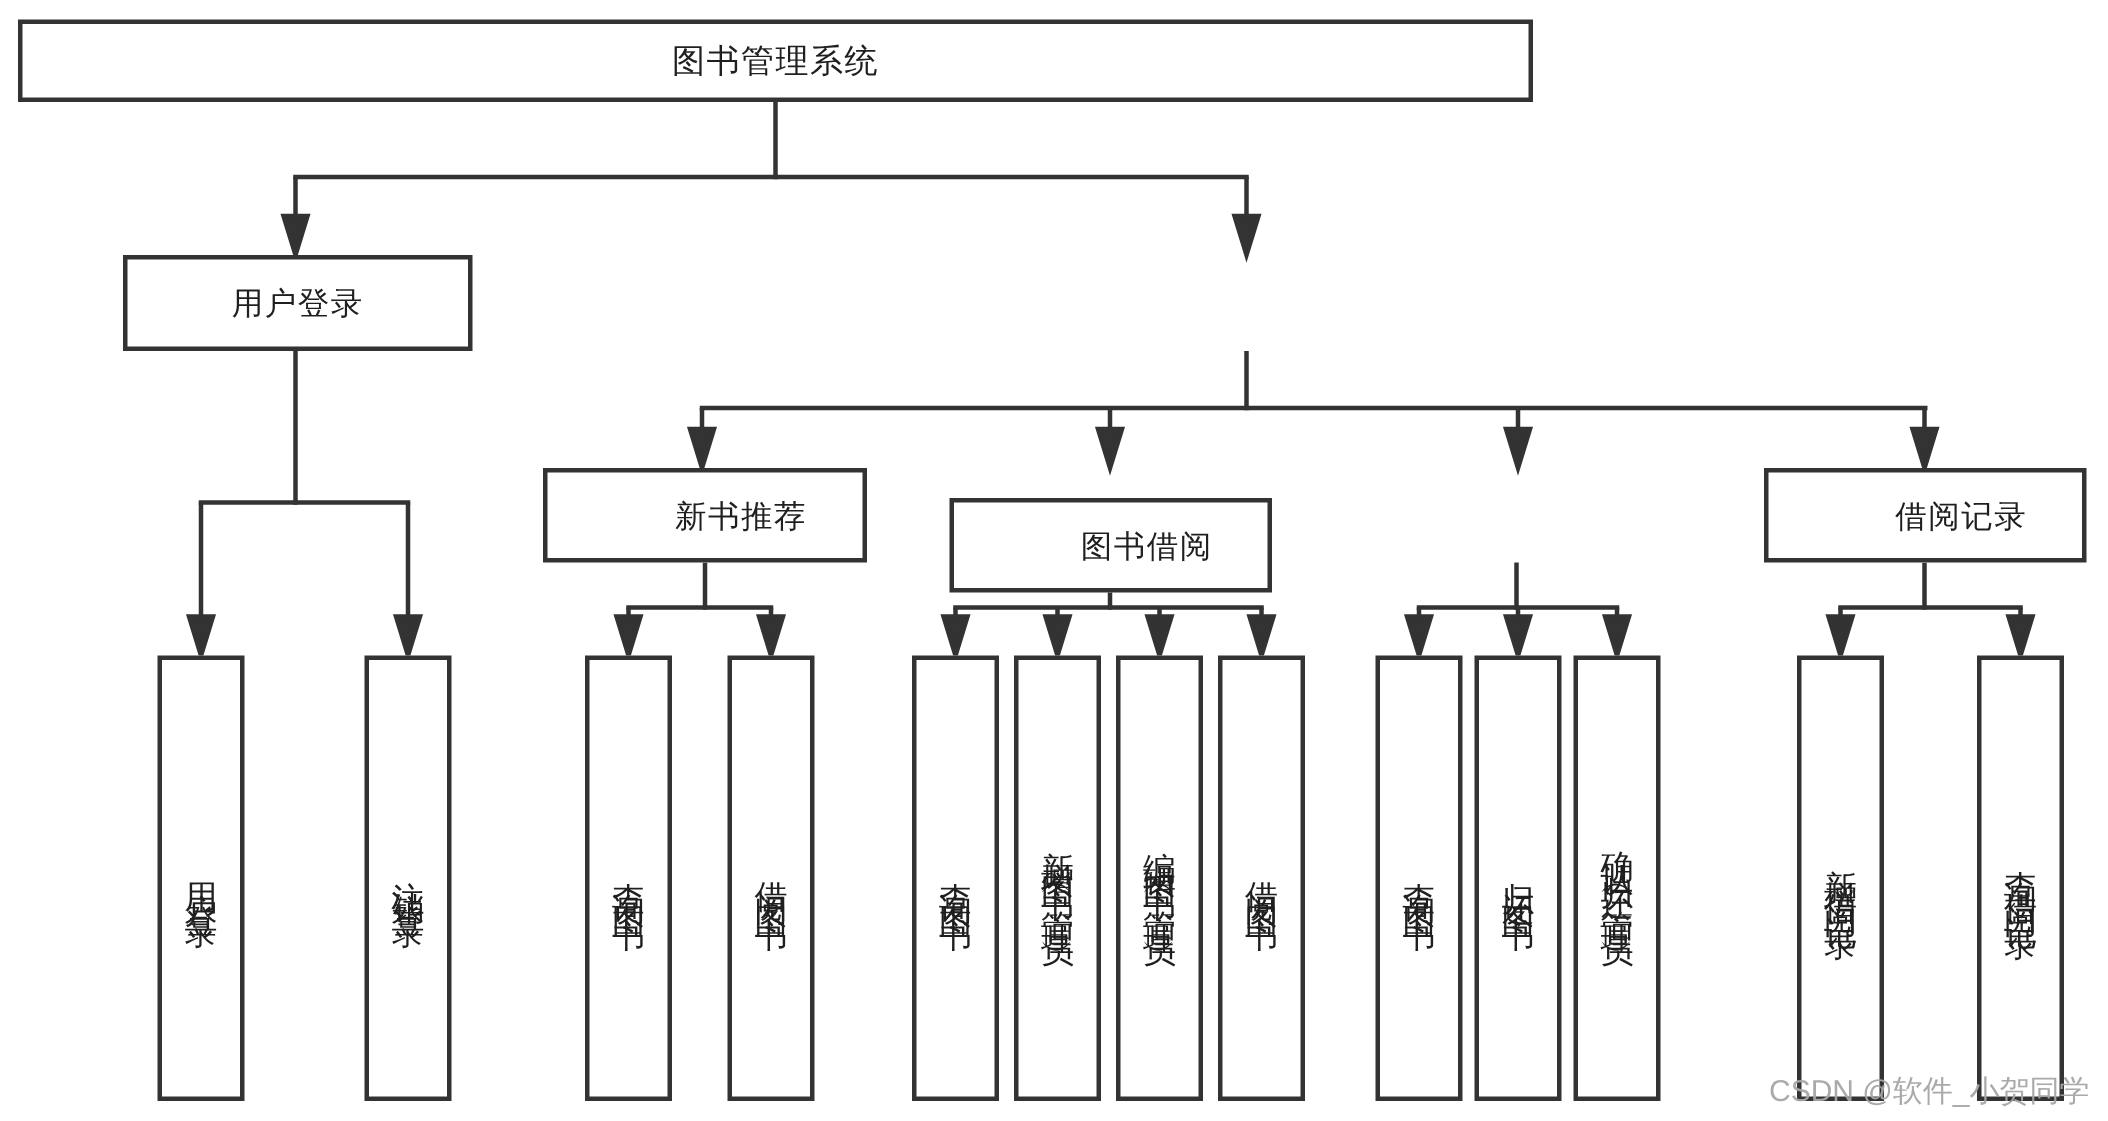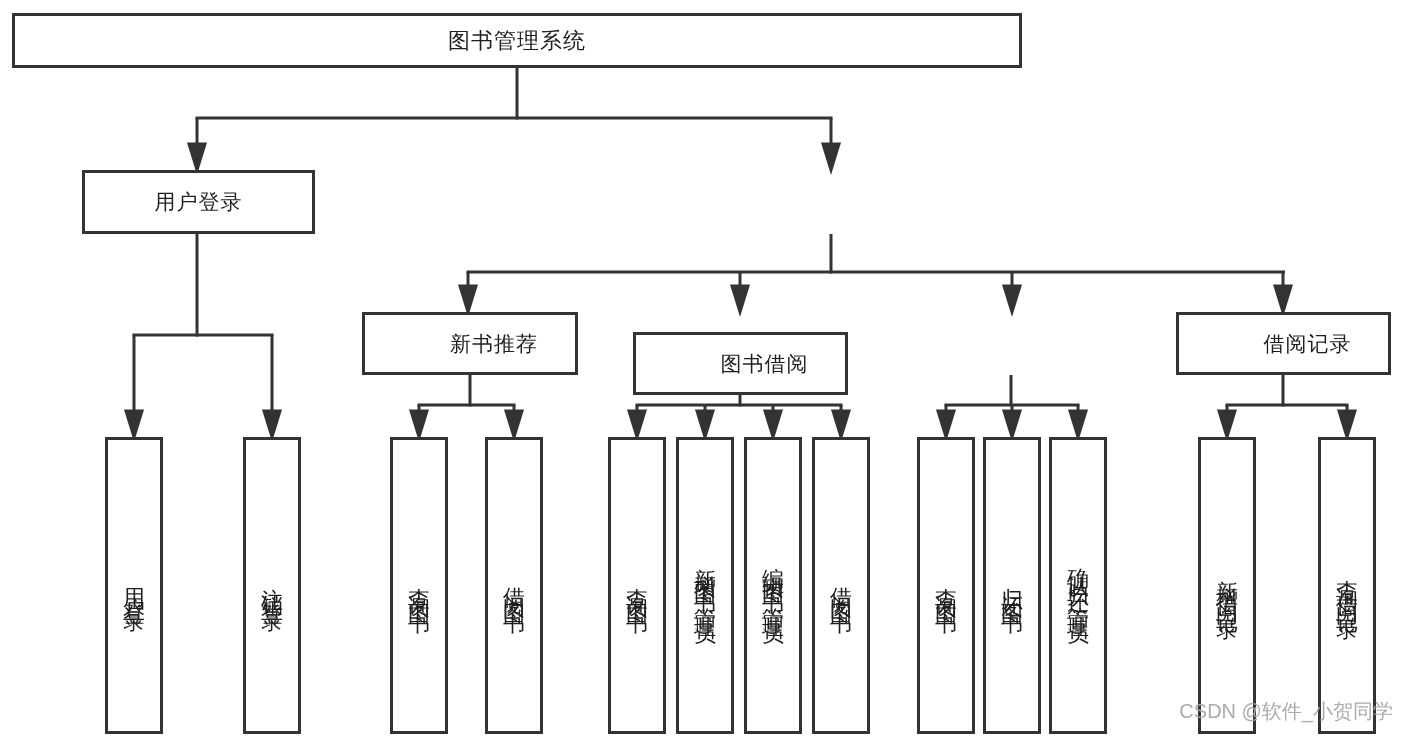--- a/index.html
+++ b/index.html
@@ -66,21 +66,21 @@
     text-orientation: mixed;
     font-size: 22px;
     line-height: 1;
     letter-spacing: 8px;
     color: #1f1f1f;
     white-space: nowrap;
   }
   .watermark {
     position: absolute;
     right: 12px;
-    bottom: 22px;
+    bottom: 6px;
     font-size: 20px;
     color: rgba(165,165,165,0.95);
     z-index: 2;
     white-space: nowrap;
   }
 </style>
 </head>
 <body>
 
 <div class="canvas">

